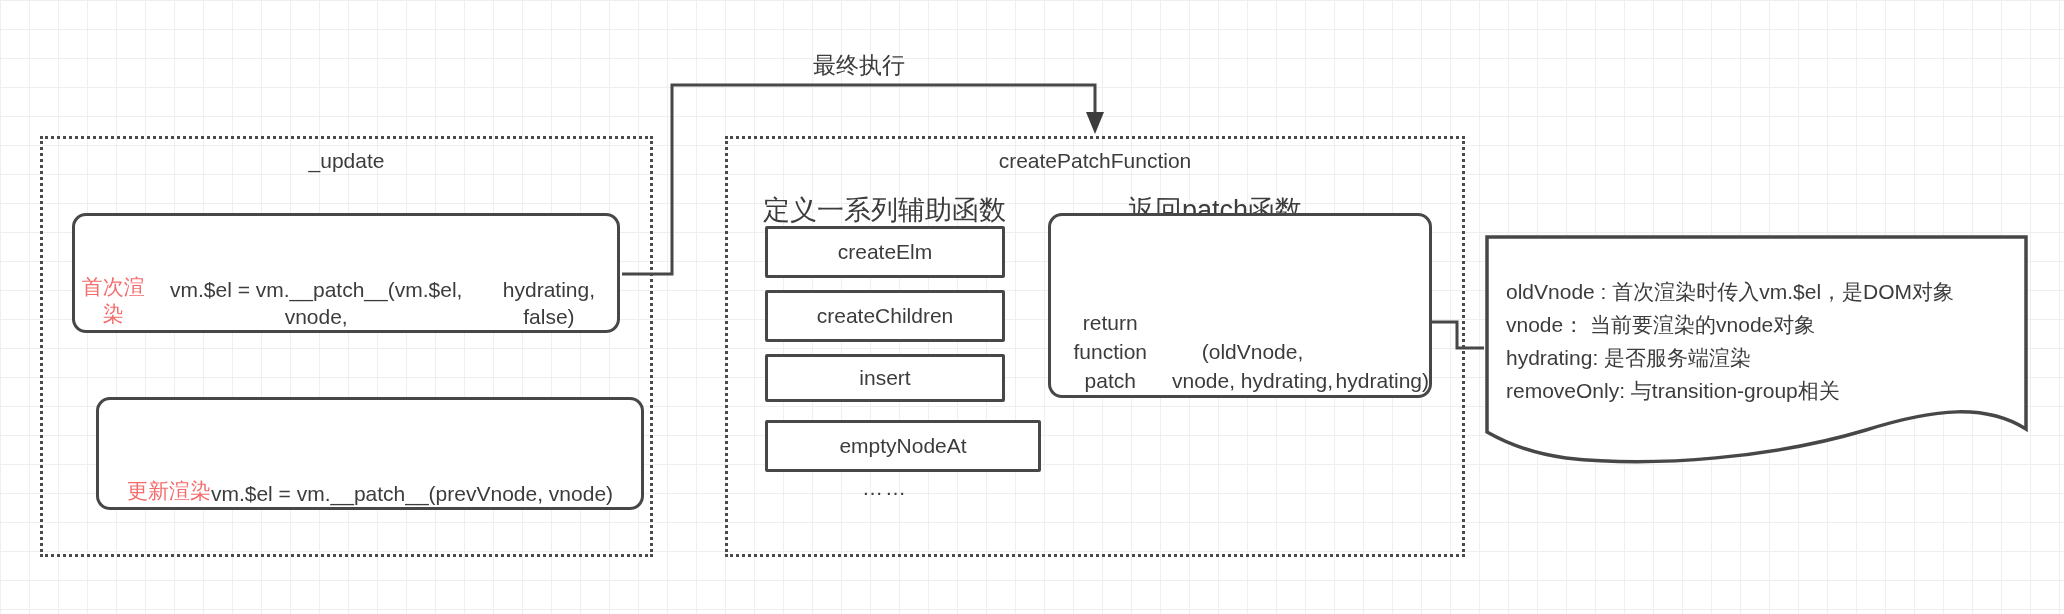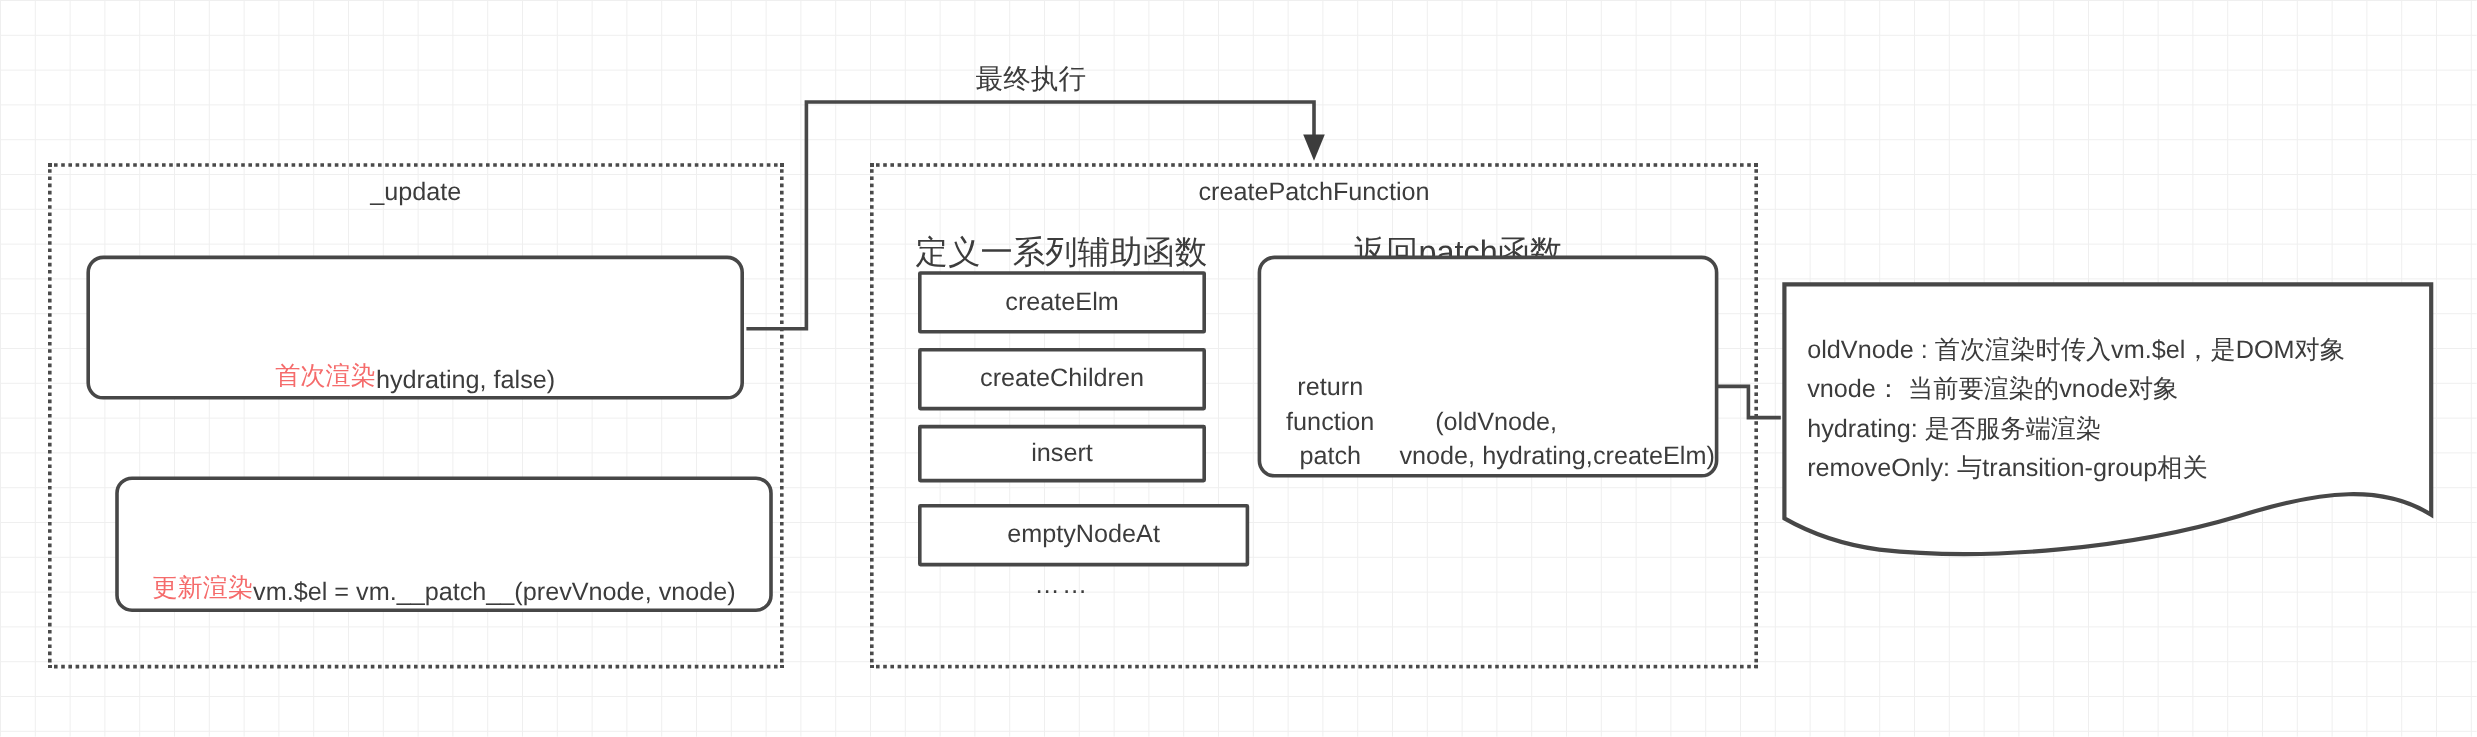--- a/index.html
+++ b/index.html
@@ -59,20 +59,21 @@
   </svg>
 
   <div class="abs arrow-label" style="left:809px;top:50px;width:100px;text-align:center;">最终执行</div>
 
   <div class="abs dashed-container" style="left:40px;top:136px;width:613px;height:421px;">
     <div class="container-title">_update</div>
   </div>
 
   <div class="abs solid-box" style="left:72px;top:213px;width:548px;height:120px;">
     <div class="red-title">首次渲染</div>
+    <div>vm.$el = vm.__patch__(vm.$el, vnode,</div>
     <div>hydrating, false)</div>
   </div>
 
   <div class="abs solid-box" style="left:55px;top:397px;width:548px;height:113px;margin-left:41px;">
     <div class="red-title">更新渲染</div>
     <div>vm.$el = vm.__patch__(prevVnode, vnode)</div>
   </div>
 
   <div class="abs dashed-container" style="left:725px;top:136px;width:740px;height:421px;">
     <div class="container-title">createPatchFunction</div>
@@ -92,21 +93,21 @@
   <div class="abs helper-box" style="left:765px;top:420px;width:276px;height:52px;">
     <span>emptyNodeAt</span>
   </div>
   <div class="abs ellipsis" style="left:765px;top:476px;width:240px;">……</div>
 
   <div class="abs col-heading" style="left:1128px;top:192px;width:200px;text-align:left;">返回patch函数</div>
 
   <div class="abs solid-box" style="left:1048px;top:213px;width:384px;height:185px;line-height:29px;">
     <div>return function patch</div>
     <div>(oldVnode, vnode, hydrating,</div>
-    <div>createElm)</div>
+    <div>hydrating)</div>
   </div>
 
   <div class="note-text">
     <div>oldVnode : 首次渲染时传入vm.$el，是DOM对象</div>
     <div>vnode： 当前要渲染的vnode对象</div>
     <div>hydrating: 是否服务端渲染</div>
     <div>removeOnly: 与transition-group相关</div>
   </div>
 
 </div>

